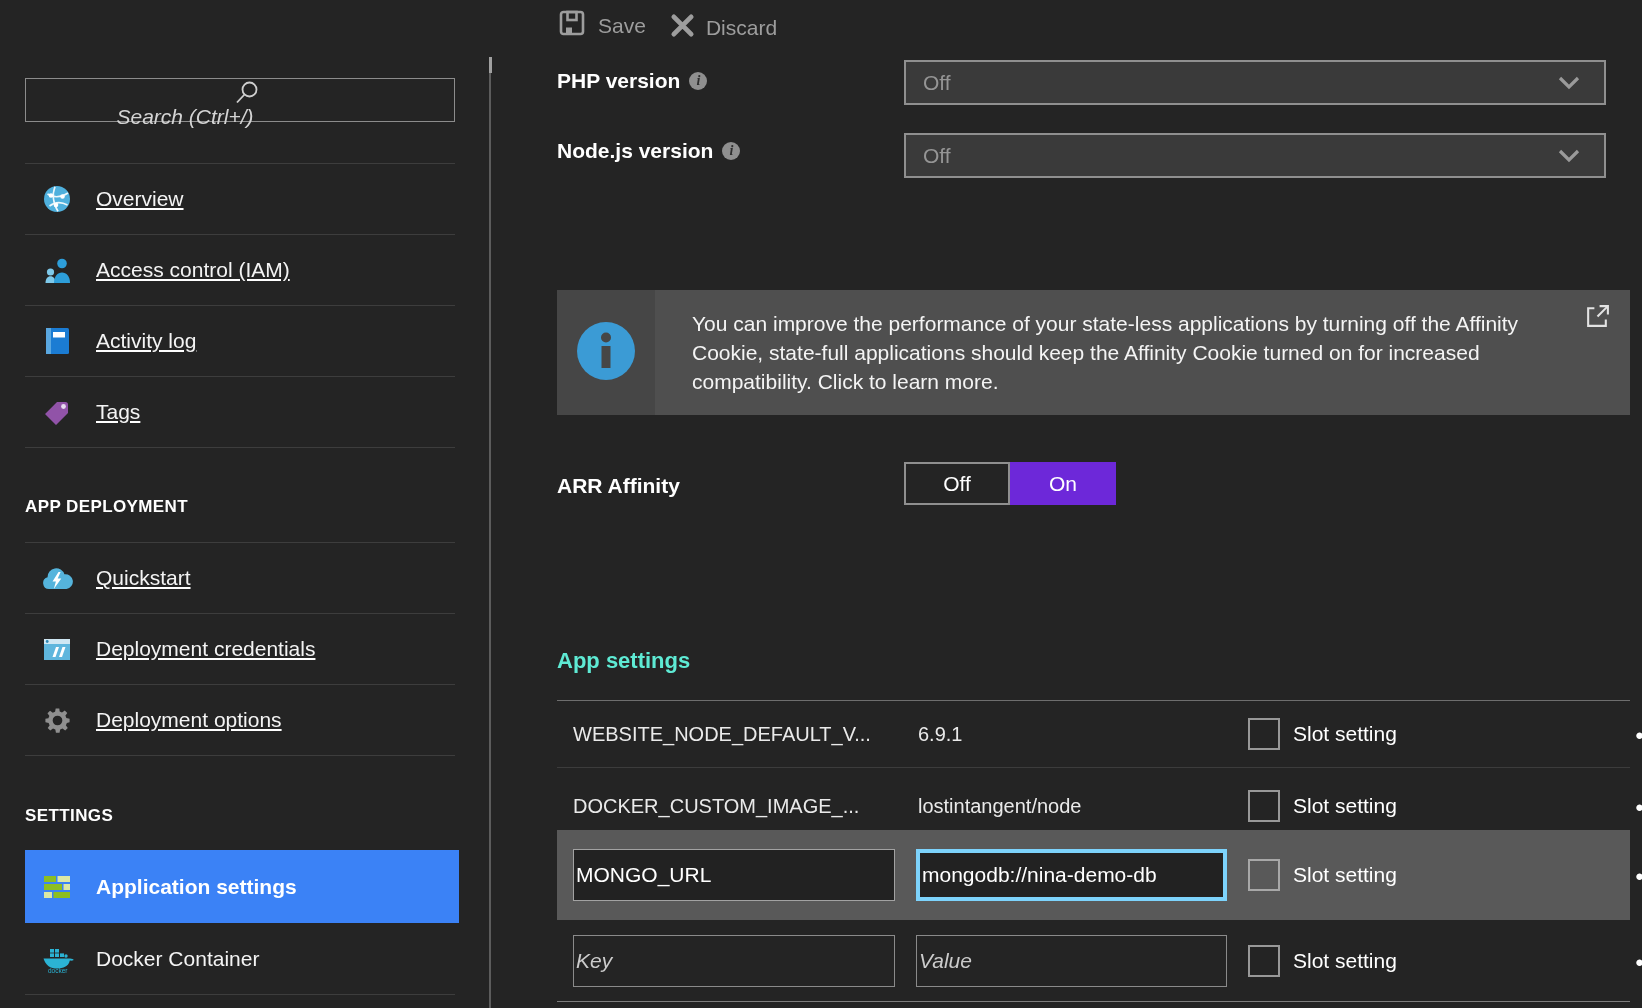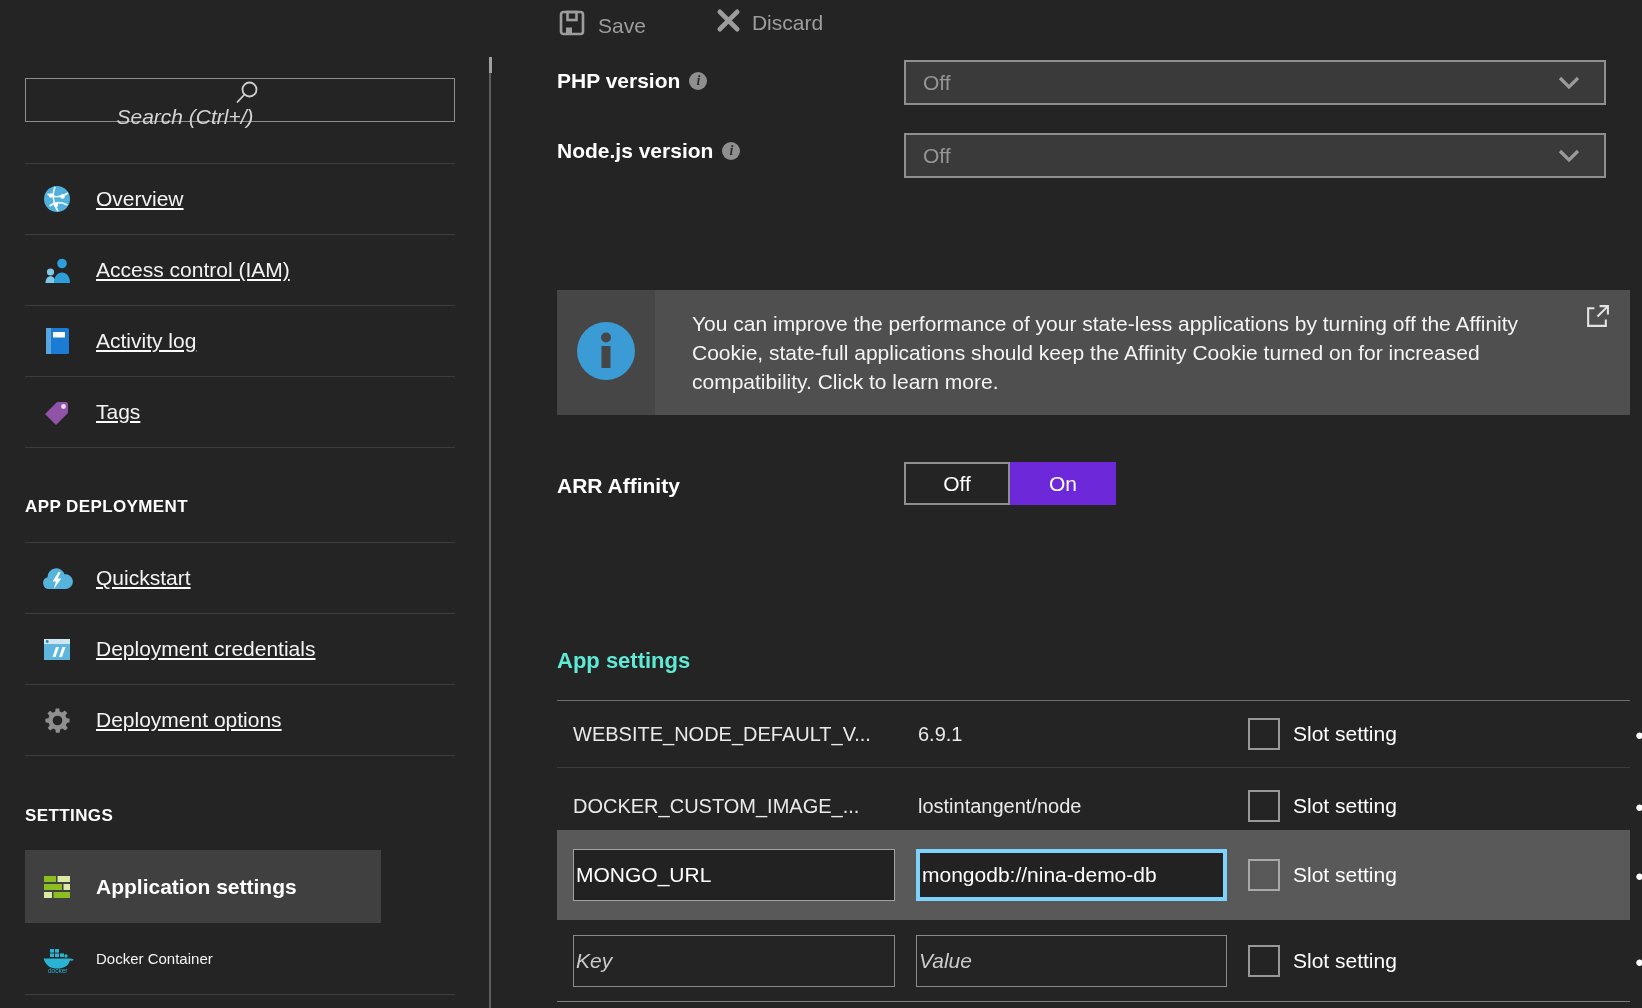--- a/index.html
+++ b/index.html
@@ -37,37 +37,37 @@
   .nav-item .nav-label { margin-left:22px; font-size:21px; color:#f4f4f4; }
 
   .section-header {
     position:absolute; left:25px; font-size:17px; font-weight:bold;
     color:#fff; letter-spacing:.4px;
   }
   .hdr-appdep { top:497px; }
   .hdr-settings { top:806px; }
 
   .nav-selected {
-    position:absolute; left:25px; top:850px; width:356px; height:73px;
-    background:#404040; display:flex; align-items:center; cursor:pointer;
+    position:absolute; left:25px; top:850px; width:434px; height:73px;
+    background:#3b82f6; display:flex; align-items:center; cursor:pointer;
   }
   .nav-selected .nav-icon { width:34px; margin-left:15px; display:flex; justify-content:center; }
   .nav-selected .nav-label { margin-left:22px; font-size:21px; font-weight:600; color:#fff; }
 
   .nav-docker {
     position:absolute; left:25px; top:923px; width:430px; height:72px;
     display:flex; align-items:center; border-bottom:1px solid #3d3d3d; cursor:pointer;
   }
   .nav-docker .nav-icon { width:34px; margin-left:15px; display:flex; justify-content:center; }
-  .nav-docker .nav-label { margin-left:22px; font-size:15px; color:#f4f4f4; }
+  .nav-docker .nav-label { margin-left:22px; font-size:21px; color:#f4f4f4; }
 
   
   .main { position:absolute; left:491px; top:0; right:0; bottom:0; }
 
-  .cmdbar { position:absolute; left:66px; top:8px; display:flex; align-items:flex-start; gap:70px; }
+  .cmdbar { position:absolute; left:66px; top:8px; display:flex; align-items:flex-end; gap:24px; }
   .cmdbtn { display:flex; align-items:center; gap:11px; color:#9d9d9d; font-size:21px; cursor:pointer; }
 
   .field-label {
     position:absolute; left:66px; height:36px; display:flex; align-items:center; gap:9px;
     font-size:21px; font-weight:600; color:#fff;
   }
   .info-dot {
     width:18px; height:18px; border-radius:50%; background:#8f8f8f; color:#2d2d2d;
     font-family:"Liberation Serif",serif; font-style:italic; font-weight:bold; font-size:14px;
     display:inline-flex; align-items:center; justify-content:center;

